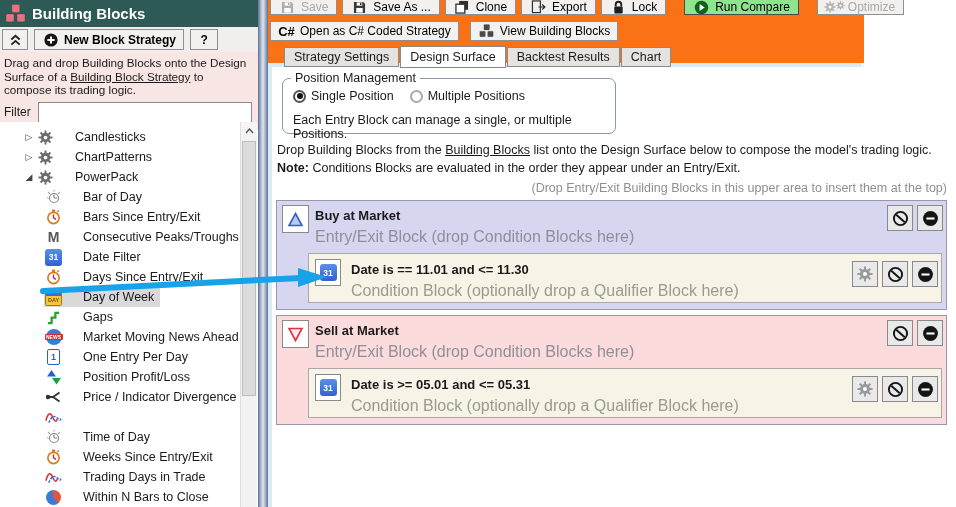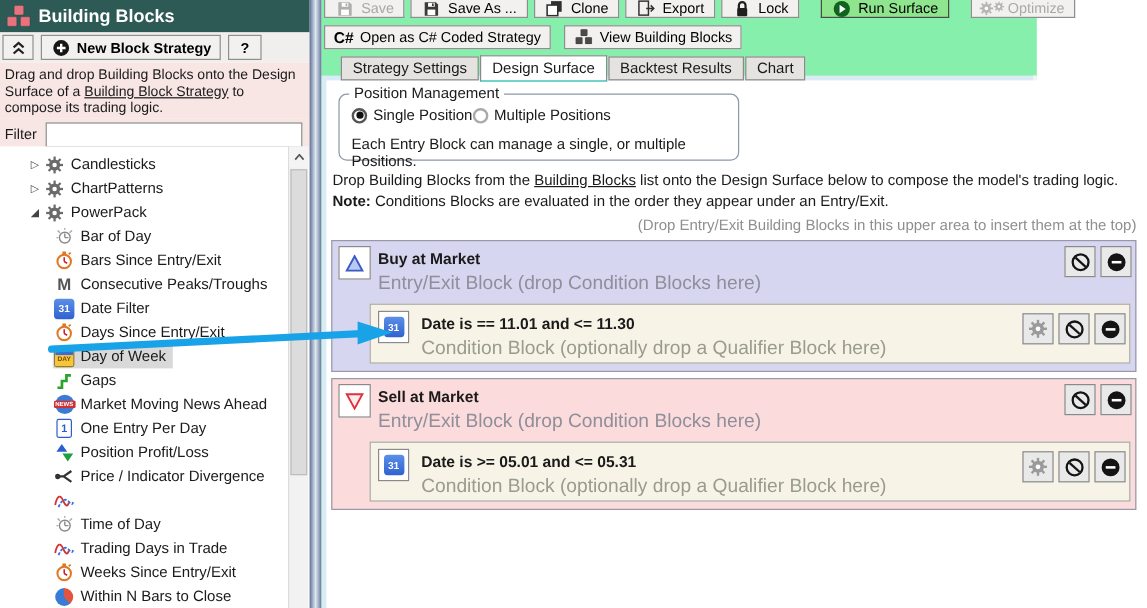--- a/index.html
+++ b/index.html
@@ -16,45 +16,45 @@
              gap:6px;padding-left:4px;font-size:15px;font-weight:bold}
   .sb-tools{height:25px;background:#f1efee;display:flex;align-items:center;gap:6px;padding-left:2px}
   .sb-tools .btn{height:21px;font-weight:bold}
   .sb-desc{background:var(--c-pink,#f8e6e5);padding:4px 4px 2px;font-size:11.7px;line-height:13.5px}
   .sb-filter{background:var(--c-pink,#f8e6e5);display:flex;align-items:center;padding:3px 4px 7px;gap:7px}
   .sb-filter input{flex:1;height:19px;border:1px solid #8a8a8a;background:#fff;font:inherit;padding:0 3px;margin-right:2px}
   .tree{position:absolute;top:122px;left:0;width:240px;bottom:0;background:#fff;padding-top:5px;overflow:hidden}
   .trow{height:20px;display:flex;align-items:center}
   .expander{width:14px;margin-left:22px;font-size:9px;color:#444;text-align:center;flex:0 0 auto}
   .trow.child{padding-left:44px}
-  .lwrap{display:flex;align-items:center;gap:5px;padding:1px 6px 1px 1px}
+  .lwrap{display:flex;align-items:center;gap:21px;padding:1px 6px 1px 1px}
   .trow.sel .lwrap{background:#d9d9d9}
   .tlab{font-size:12.5px;white-space:nowrap}
   .sbar{position:absolute;right:1px;top:122px;width:16px;bottom:0;background:#f2f2f2;border-left:1px solid #ddd}
   .sbar .sbtn{height:17px;display:flex;align-items:center;justify-content:center;background:#f4f4f4}
   .sbar .thumb{position:absolute;left:1px;right:1px;top:19px;height:255px;background:#dcdcdc;border:1px solid #bdbdbd;box-sizing:border-box}
   .splitter{position:absolute;left:258px;top:0;width:10px;height:507px;
             background:linear-gradient(90deg,#5d6f8e 0,#93a3bd 2px,#dfe6f0 5px,#93a3bd 8px,#5d6f8e 10px)}
   
-  .main{position:absolute;left:268px;top:0;width:596px;height:507px;background:#86efac}
+  .main{position:absolute;left:268px;top:0;width:596px;height:507px;background:#f97316}
   .tb1{display:flex;gap:5px;padding-left:2px;height:15px}
   .tb1 .btn{height:15px;border-top:none;padding:0 8px}
   .sep{width:1px;background:#c9c9c9;margin:0 4px;height:13px;align-self:flex-start}
   .tb2{display:flex;gap:11px;padding-left:2px;margin-top:6px}
   .tb2 .btn{height:20px}
   .tabs{display:flex;margin:4px 0 0 16px;align-items:flex-end;height:22px;position:relative;z-index:3}
   .tab{background:#e5e3df;border:1px solid #8a8a8a;height:20px;display:flex;align-items:center;
        padding:0 9px;font-size:12.5px;box-sizing:border-box;margin-right:1px}
   .tab.active{background:#fff;height:22px;border-bottom:1px solid #14b8a6;margin-bottom:-1px}
   .panel{position:absolute;left:0;top:63px;right:0;bottom:0;background:var(--c-panel,#d9ecf5)}
   .outer-edge{position:absolute;right:0;top:0;bottom:0;width:3px;background:#f5f5f5}
   .content{position:absolute;left:4px;top:4px;width:675px;bottom:0;background:#fff}
   .pmbox{position:absolute;left:10px;top:11px;width:332px;height:54px;border:1px solid #8a98a8;border-radius:7px}
   .pmtitle{position:absolute;left:8px;top:-8px;background:#fff;padding:0 4px;font-weight:normal;font-size:12.5px}
-  .pmrow{position:absolute;left:10px;top:10px;display:flex;gap:0;align-items:center}
+  .pmrow{position:absolute;left:10px;top:10px;display:flex;gap:16px;align-items:center}
   .radio{width:13px;height:13px;border-radius:50%;border:2px solid #555;box-sizing:border-box;
          display:inline-flex;align-items:center;justify-content:center;background:#fff}
   .radio.off{border-color:#aaa}
   .radio .dot{width:6px;height:6px;border-radius:50%;background:#111}
   .pmopt{display:flex;align-items:center;gap:5px;font-size:12.5px}
   .pmcap{position:absolute;left:10px;top:34px;font-size:12.5px}
   .line1{position:absolute;left:5px;top:76px;font-size:12.5px;white-space:nowrap}
   .line2{position:absolute;left:5px;top:94px;font-size:12.5px;white-space:nowrap}
   .hint{position:absolute;left:0;right:0;top:114px;text-align:right;color:#8f8f8f;font-size:12.5px}
   .ulink{text-decoration:underline}
@@ -331,39 +331,39 @@
               <path d="M8 9 L8 5.5 M8 9 L11 9"></path>
               <path d="M2 3 L4 5 M14 3 L12 5 M1 9 L2.5 9 M8 1 L8 2.5" stroke="#aaa"></path>
             </svg>
           </span>
           <span class="tlab">Time of Day</span>
         </span>
       </div>
       <div class="trow child">
         <span class="lwrap">
           <span class="ic">
-            <svg width="17" height="14" viewBox="0 0 18 14" fill="none">
-              <path d="M1 11 C3 2, 6 2, 8 7 S12 13, 13 9" stroke="#d33333" stroke-width="1.6"></path>
-              <path d="M4 13 C7 6, 10 5, 13 8 S16 11, 17 8" stroke="#3a6cd8" stroke-width="1.6" stroke-dasharray="2.5 1.5"></path>
-            </svg>
-          </span>
-          <span class="tlab">Trading Days in Trade</span>
-        </span>
-      </div>
-      <div class="trow child">
-        <span class="lwrap">
-          <span class="ic">
             <svg width="15" height="16" viewBox="0 0 16 17">
               <rect x="6.3" y="0.5" width="3.4" height="2.6" rx="0.5" fill="#e07820"></rect>
               <line x1="12" y1="3" x2="13.8" y2="1.6" stroke="#e07820" stroke-width="1.6"></line>
               <circle cx="8" cy="9.5" r="6" fill="#fff" stroke="#e07820" stroke-width="1.8"></circle>
               <path d="M8 9.5 L8 5.8 M8 9.5 L10.6 11" stroke="#c23" stroke-width="1.4"></path>
             </svg>
           </span>
           <span class="tlab">Weeks Since Entry/Exit</span>
+        </span>
+      </div>
+      <div class="trow child">
+        <span class="lwrap">
+          <span class="ic">
+            <svg width="17" height="14" viewBox="0 0 18 14" fill="none">
+              <path d="M1 11 C3 2, 6 2, 8 7 S12 13, 13 9" stroke="#d33333" stroke-width="1.6"></path>
+              <path d="M4 13 C7 6, 10 5, 13 8 S16 11, 17 8" stroke="#3a6cd8" stroke-width="1.6" stroke-dasharray="2.5 1.5"></path>
+            </svg>
+          </span>
+          <span class="tlab">Trading Days in Trade</span>
         </span>
       </div>
       <div class="trow child">
         <span class="lwrap">
           <span class="ic">
             <span class="pieic"></span>
           </span>
           <span class="tlab">Within N Bars to Close</span>
         </span>
       </div>
@@ -432,21 +432,21 @@
         <span>Lock</span>
       </button>
       <div class="sep"></div>
       <button class="btn green">
         <span class="ic">
           <svg width="15" height="15" viewBox="0 0 16 16">
             <circle cx="8" cy="8" r="7.2" fill="#10621c"></circle>
             <polygon points="6,4.3 11.4,8 6,11.7" fill="#fff"></polygon>
           </svg>
         </span>
-        <span>Run Surface</span>
+        <span>Run Compare</span>
       </button>
       <div class="sep"></div>
       <button class="btn disabled">
         <span class="ic">
           <span style="display:inline-flex">
             <svg width="12" height="12" viewBox="0 0 16 16">
               <g fill="#b5b5b5">
                 <rect x="7" y="0.5" width="2" height="4" transform="rotate(0 8 8)"></rect>
                 <rect x="7" y="0.5" width="2" height="4" transform="rotate(45 8 8)"></rect>
                 <rect x="7" y="0.5" width="2" height="4" transform="rotate(90 8 8)"></rect>

